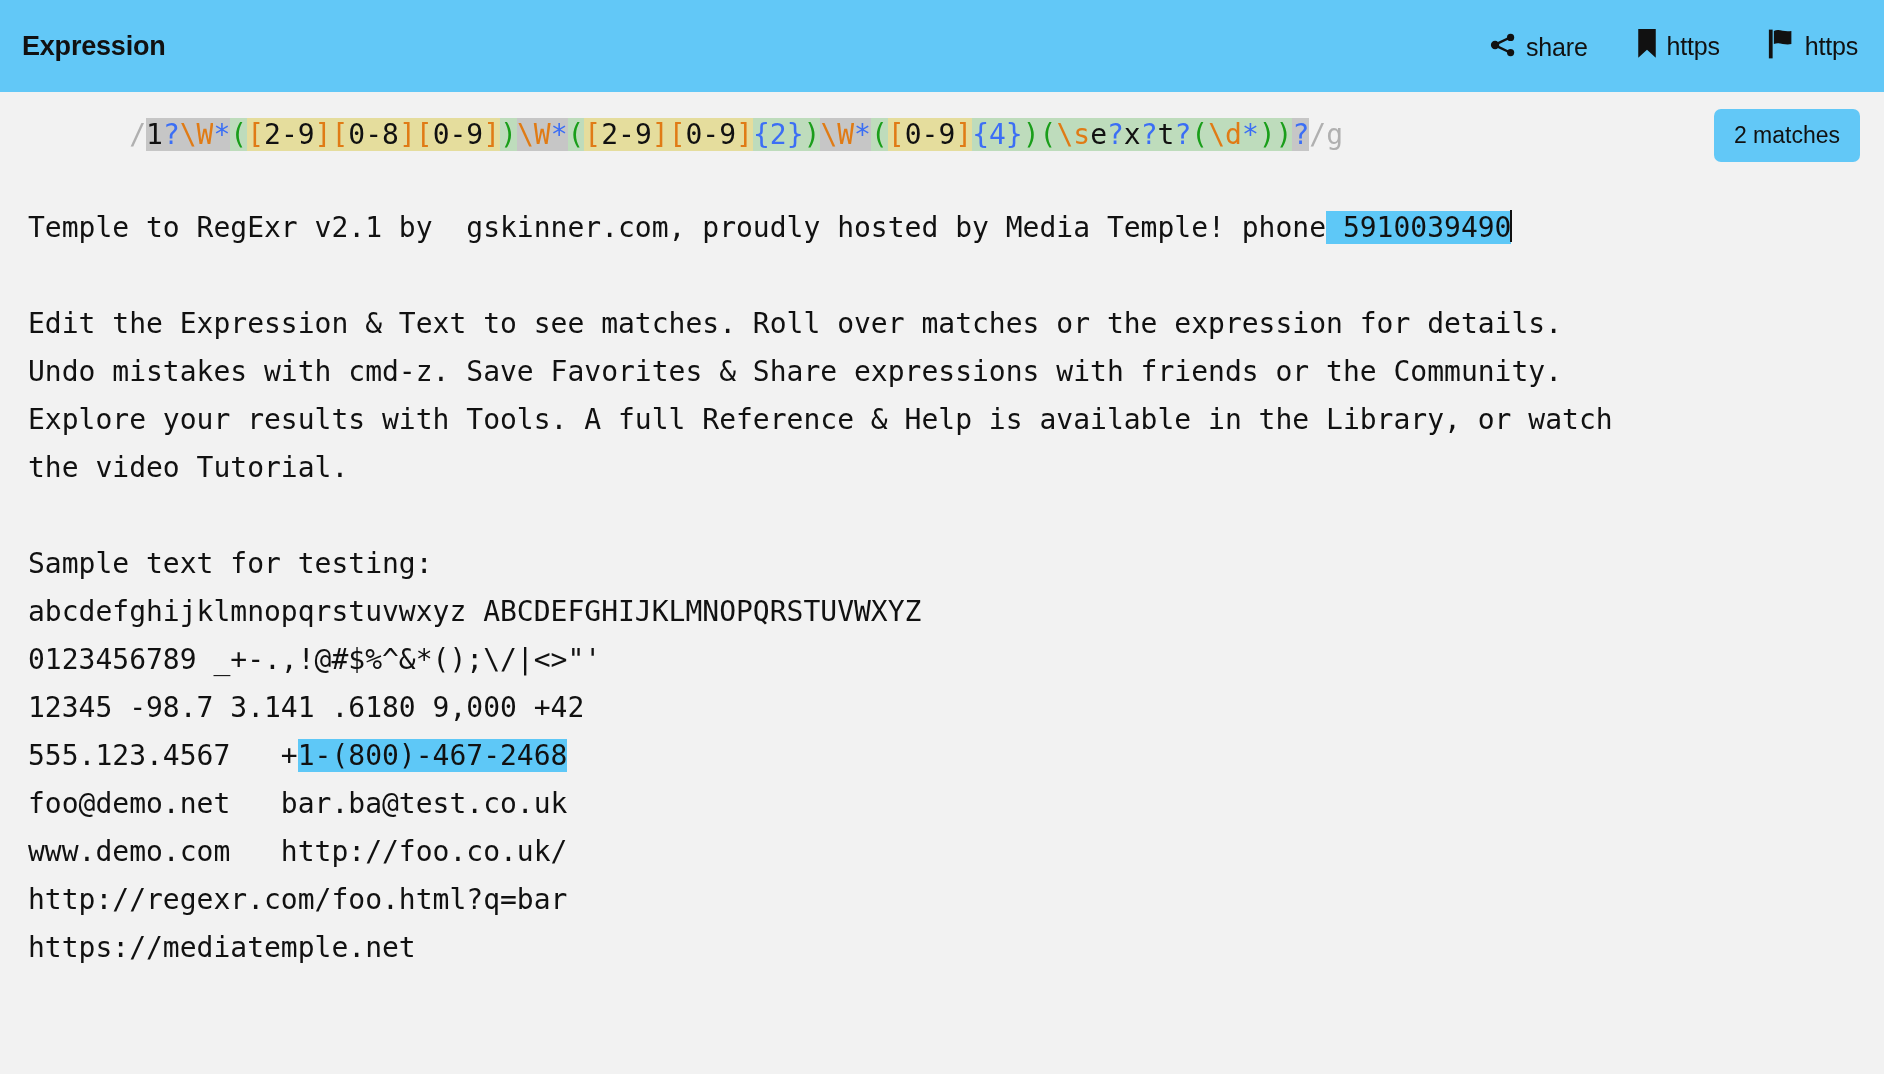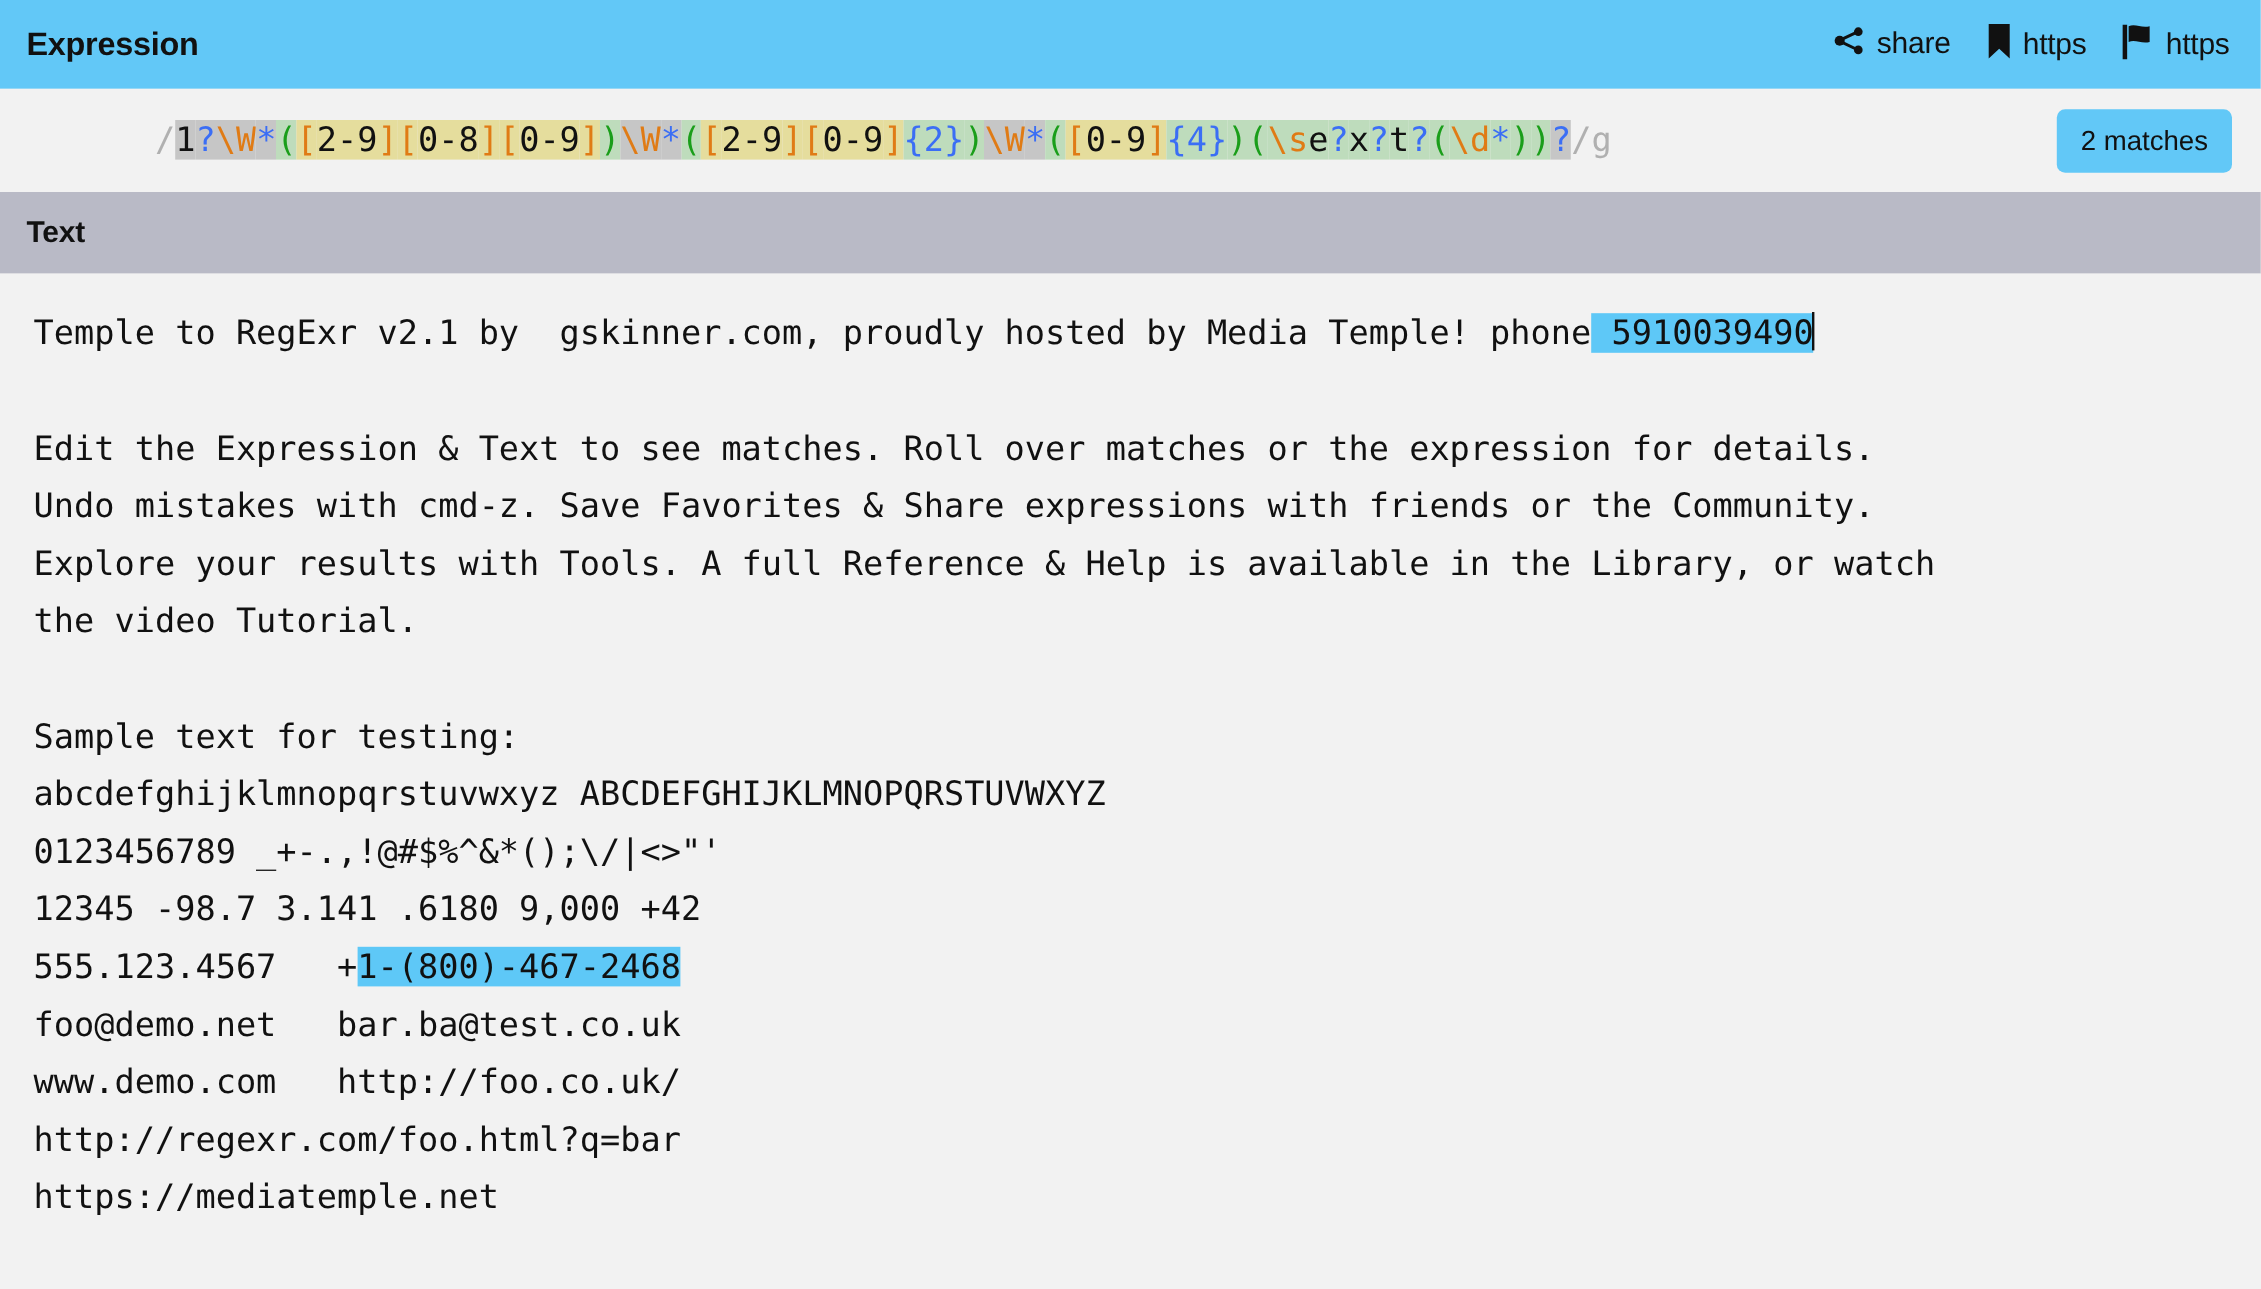--- a/index.html
+++ b/index.html
@@ -14,38 +14,38 @@
   }
   #app {
     width: 1884px;
     height: 1074px;
     position: relative;
     background: #f2f2f2;
   }
 
   
   .header {
-    height: 74px;
+    height: 92px;
     background: #62c8f7;
     display: flex;
     align-items: center;
     justify-content: space-between;
     padding: 0 26px 0 22px;
     box-sizing: border-box;
   }
   .header-title {
     font-size: 27px;
     font-weight: bold;
     color: #111;
     letter-spacing: -0.2px;
   }
   .header-actions {
     display: flex;
-    align-items: flex-start;
-    gap: 29px;
+    align-items: flex-end;
+    gap: 48px;
   }
   .hdr-btn {
     display: flex;
     align-items: center;
     gap: 9px;
     cursor: pointer;
   }
   .hdr-btn .label {
     font-size: 25px;
     color: #111;
@@ -179,23 +179,20 @@
     </div>
   </div>
 
   <div class="expr-row">
     <div class="expr-field">
       <span class="delim">/</span><span id="expr-tokens"><span class="lit bg-track">1</span><span class="quant bg-track">?</span><span class="esc bg-track">\W</span><span class="quant bg-track">*</span><span class="group bg-group">(</span><span class="set bg-set">[</span><span class="lit bg-set">2-9</span><span class="set bg-set">]</span><span class="set bg-set">[</span><span class="lit bg-set">0-8</span><span class="set bg-set">]</span><span class="set bg-set">[</span><span class="lit bg-set">0-9</span><span class="set bg-set">]</span><span class="group bg-group">)</span><span class="esc bg-track">\W</span><span class="quant bg-track">*</span><span class="group bg-group">(</span><span class="set bg-set">[</span><span class="lit bg-set">2-9</span><span class="set bg-set">]</span><span class="set bg-set">[</span><span class="lit bg-set">0-9</span><span class="set bg-set">]</span><span class="quant bg-group">{2}</span><span class="group bg-group">)</span><span class="esc bg-track">\W</span><span class="quant bg-track">*</span><span class="group bg-group">(</span><span class="set bg-set">[</span><span class="lit bg-set">0-9</span><span class="set bg-set">]</span><span class="quant bg-group">{4}</span><span class="group bg-group">)</span><span class="group bg-group">(</span><span class="esc bg-group">\s</span><span class="lit bg-group">e</span><span class="quant bg-group">?</span><span class="lit bg-group">x</span><span class="quant bg-group">?</span><span class="lit bg-group">t</span><span class="quant bg-group">?</span><span class="group bg-group">(</span><span class="esc bg-group">\d</span><span class="quant bg-group">*</span><span class="group bg-group">)</span><span class="group bg-group">)</span><span class="quant bg-track">?</span></span><span class="delim">/</span><span class="delim">g</span>
     </div>
     <div class="matches-badge">2 matches</div>
   </div>
 
-  <div class="text-bar">
-    <div class="text-bar-title">Text</div>
-  </div>
 
   <div class="text-body" id="text-body"><span>Temple to RegExr v2.1 by  gskinner.com, proudly hosted by Media Temple! phone</span><span class="match-hl"> 5910039490</span><span class="caret"></span><span>
 
 Edit the Expression &amp; Text to see matches. Roll over matches or the expression for details.
 Undo mistakes with cmd-z. Save Favorites &amp; Share expressions with friends or the Community.
 Explore your results with Tools. A full Reference &amp; Help is available in the Library, or watch
 the video Tutorial.
 
 Sample text for testing:
 abcdefghijklmnopqrstuvwxyz ABCDEFGHIJKLMNOPQRSTUVWXYZ

